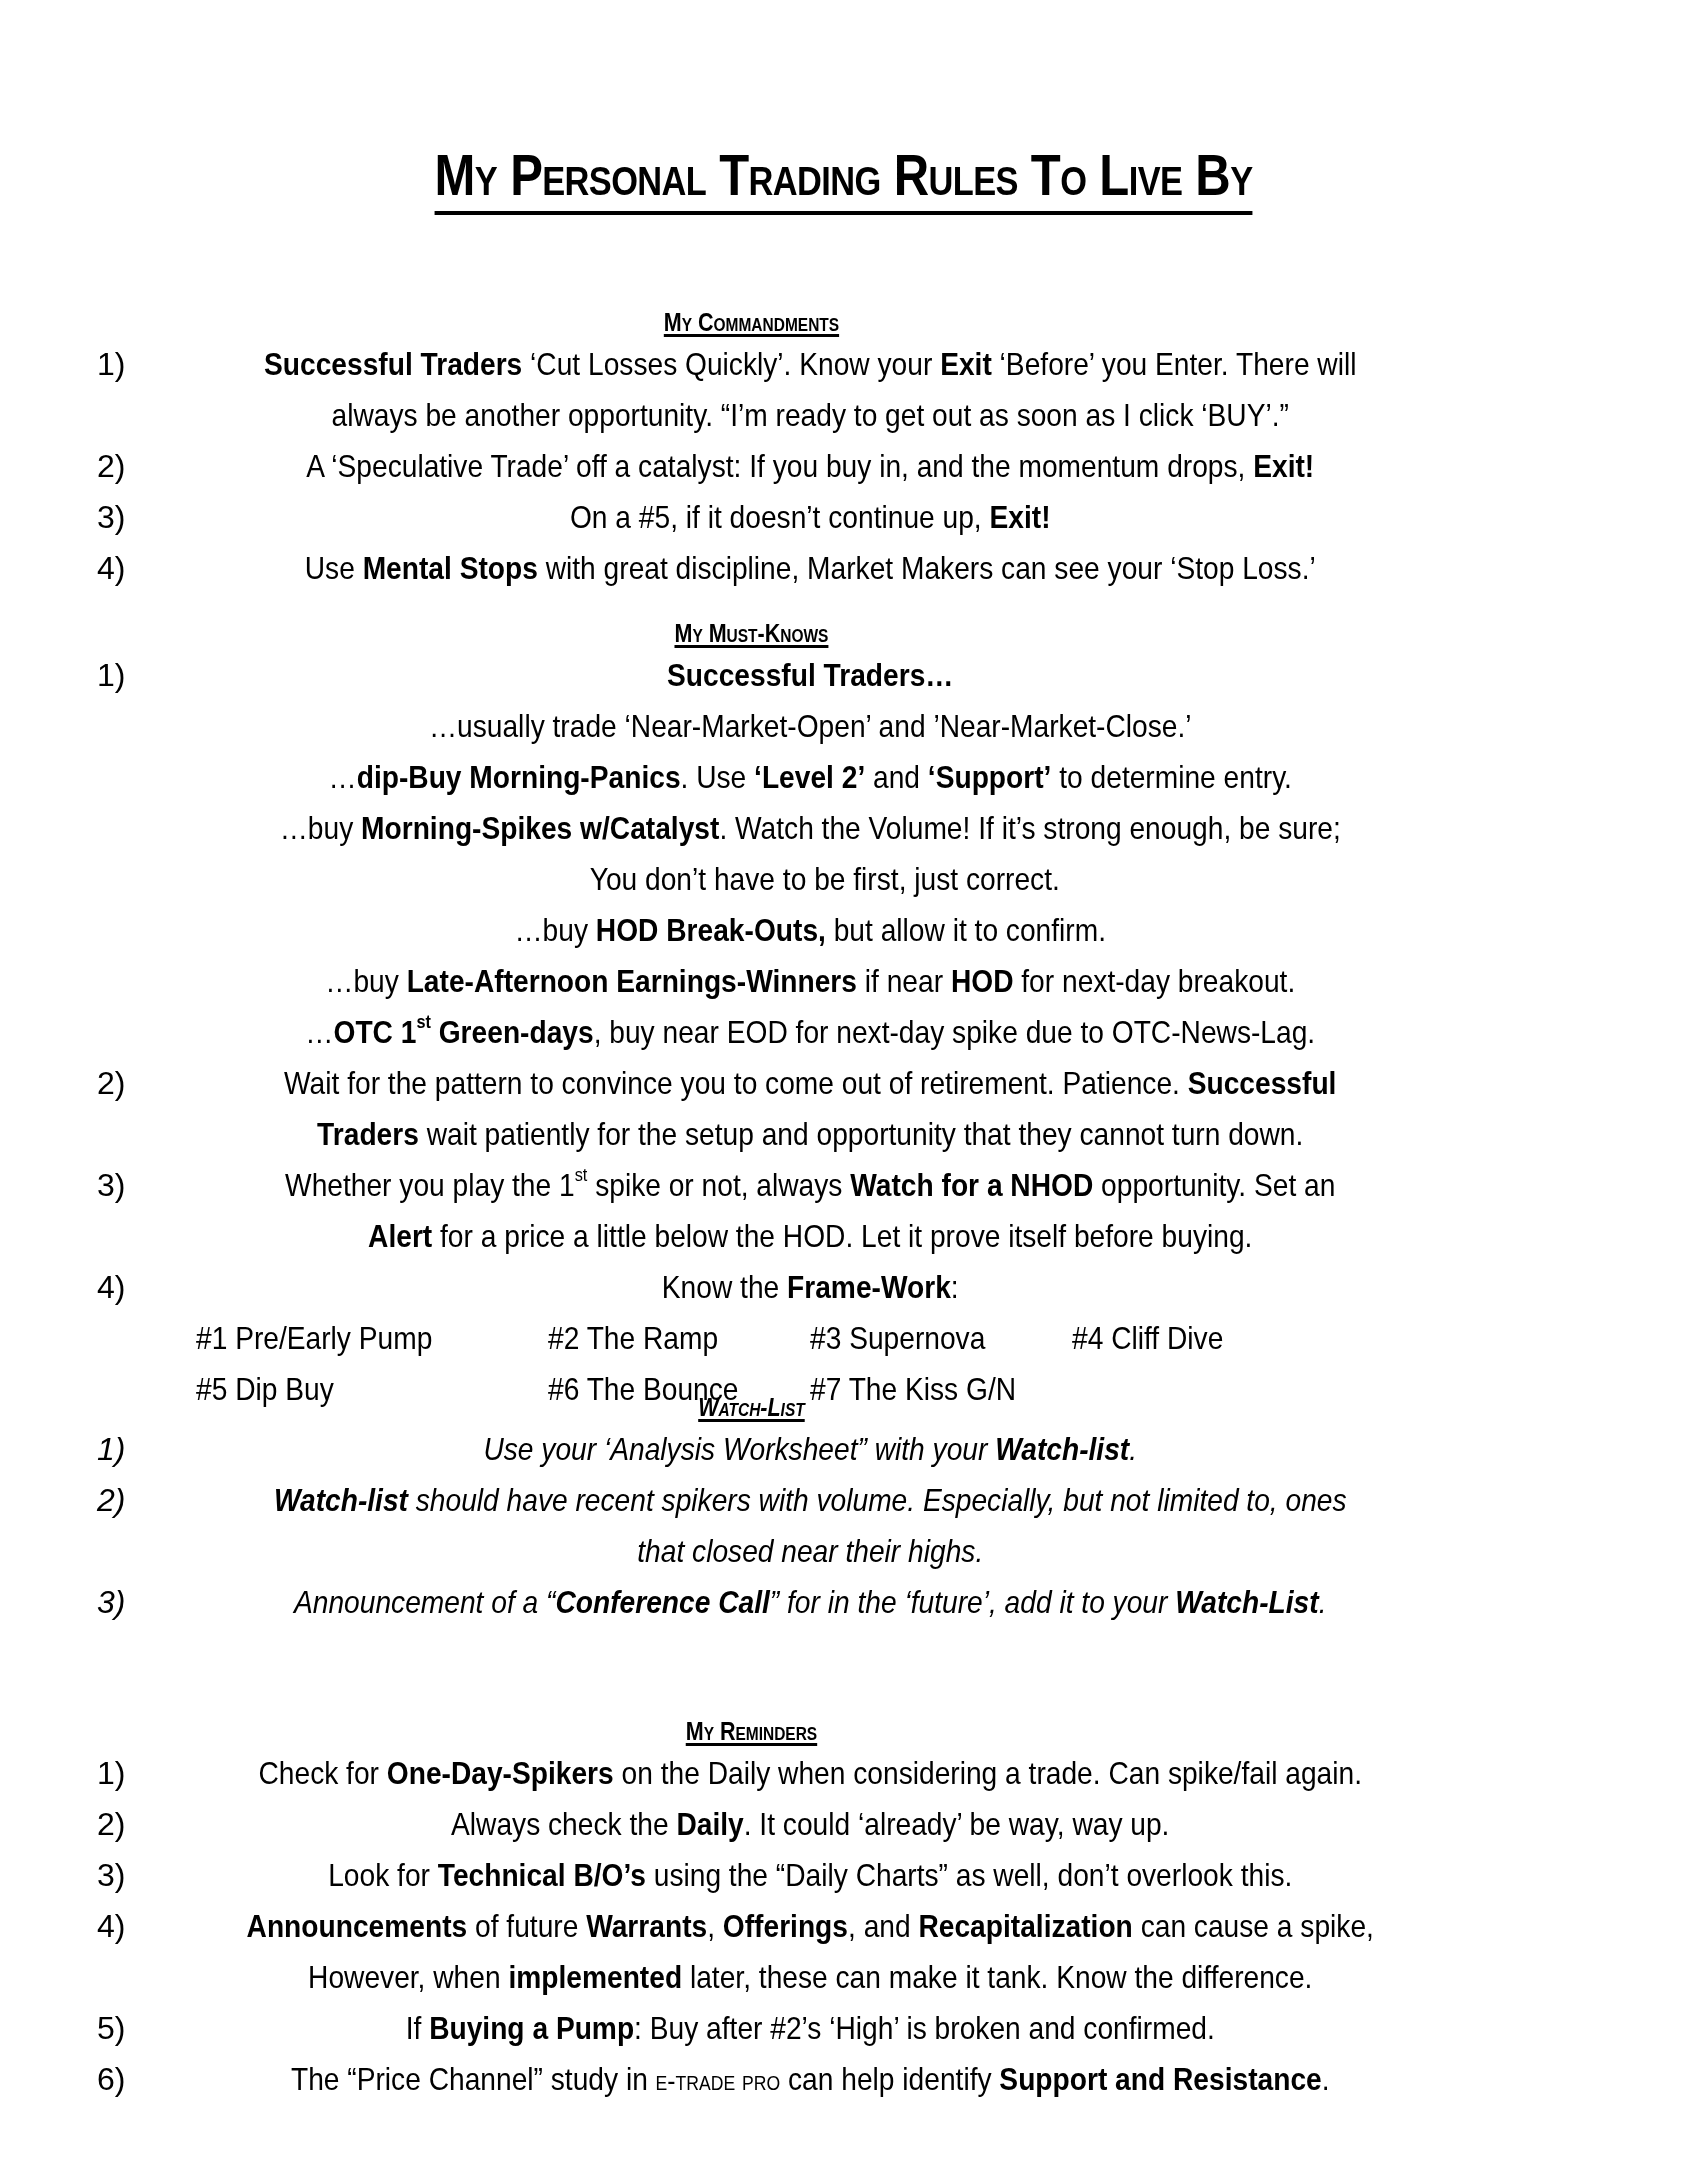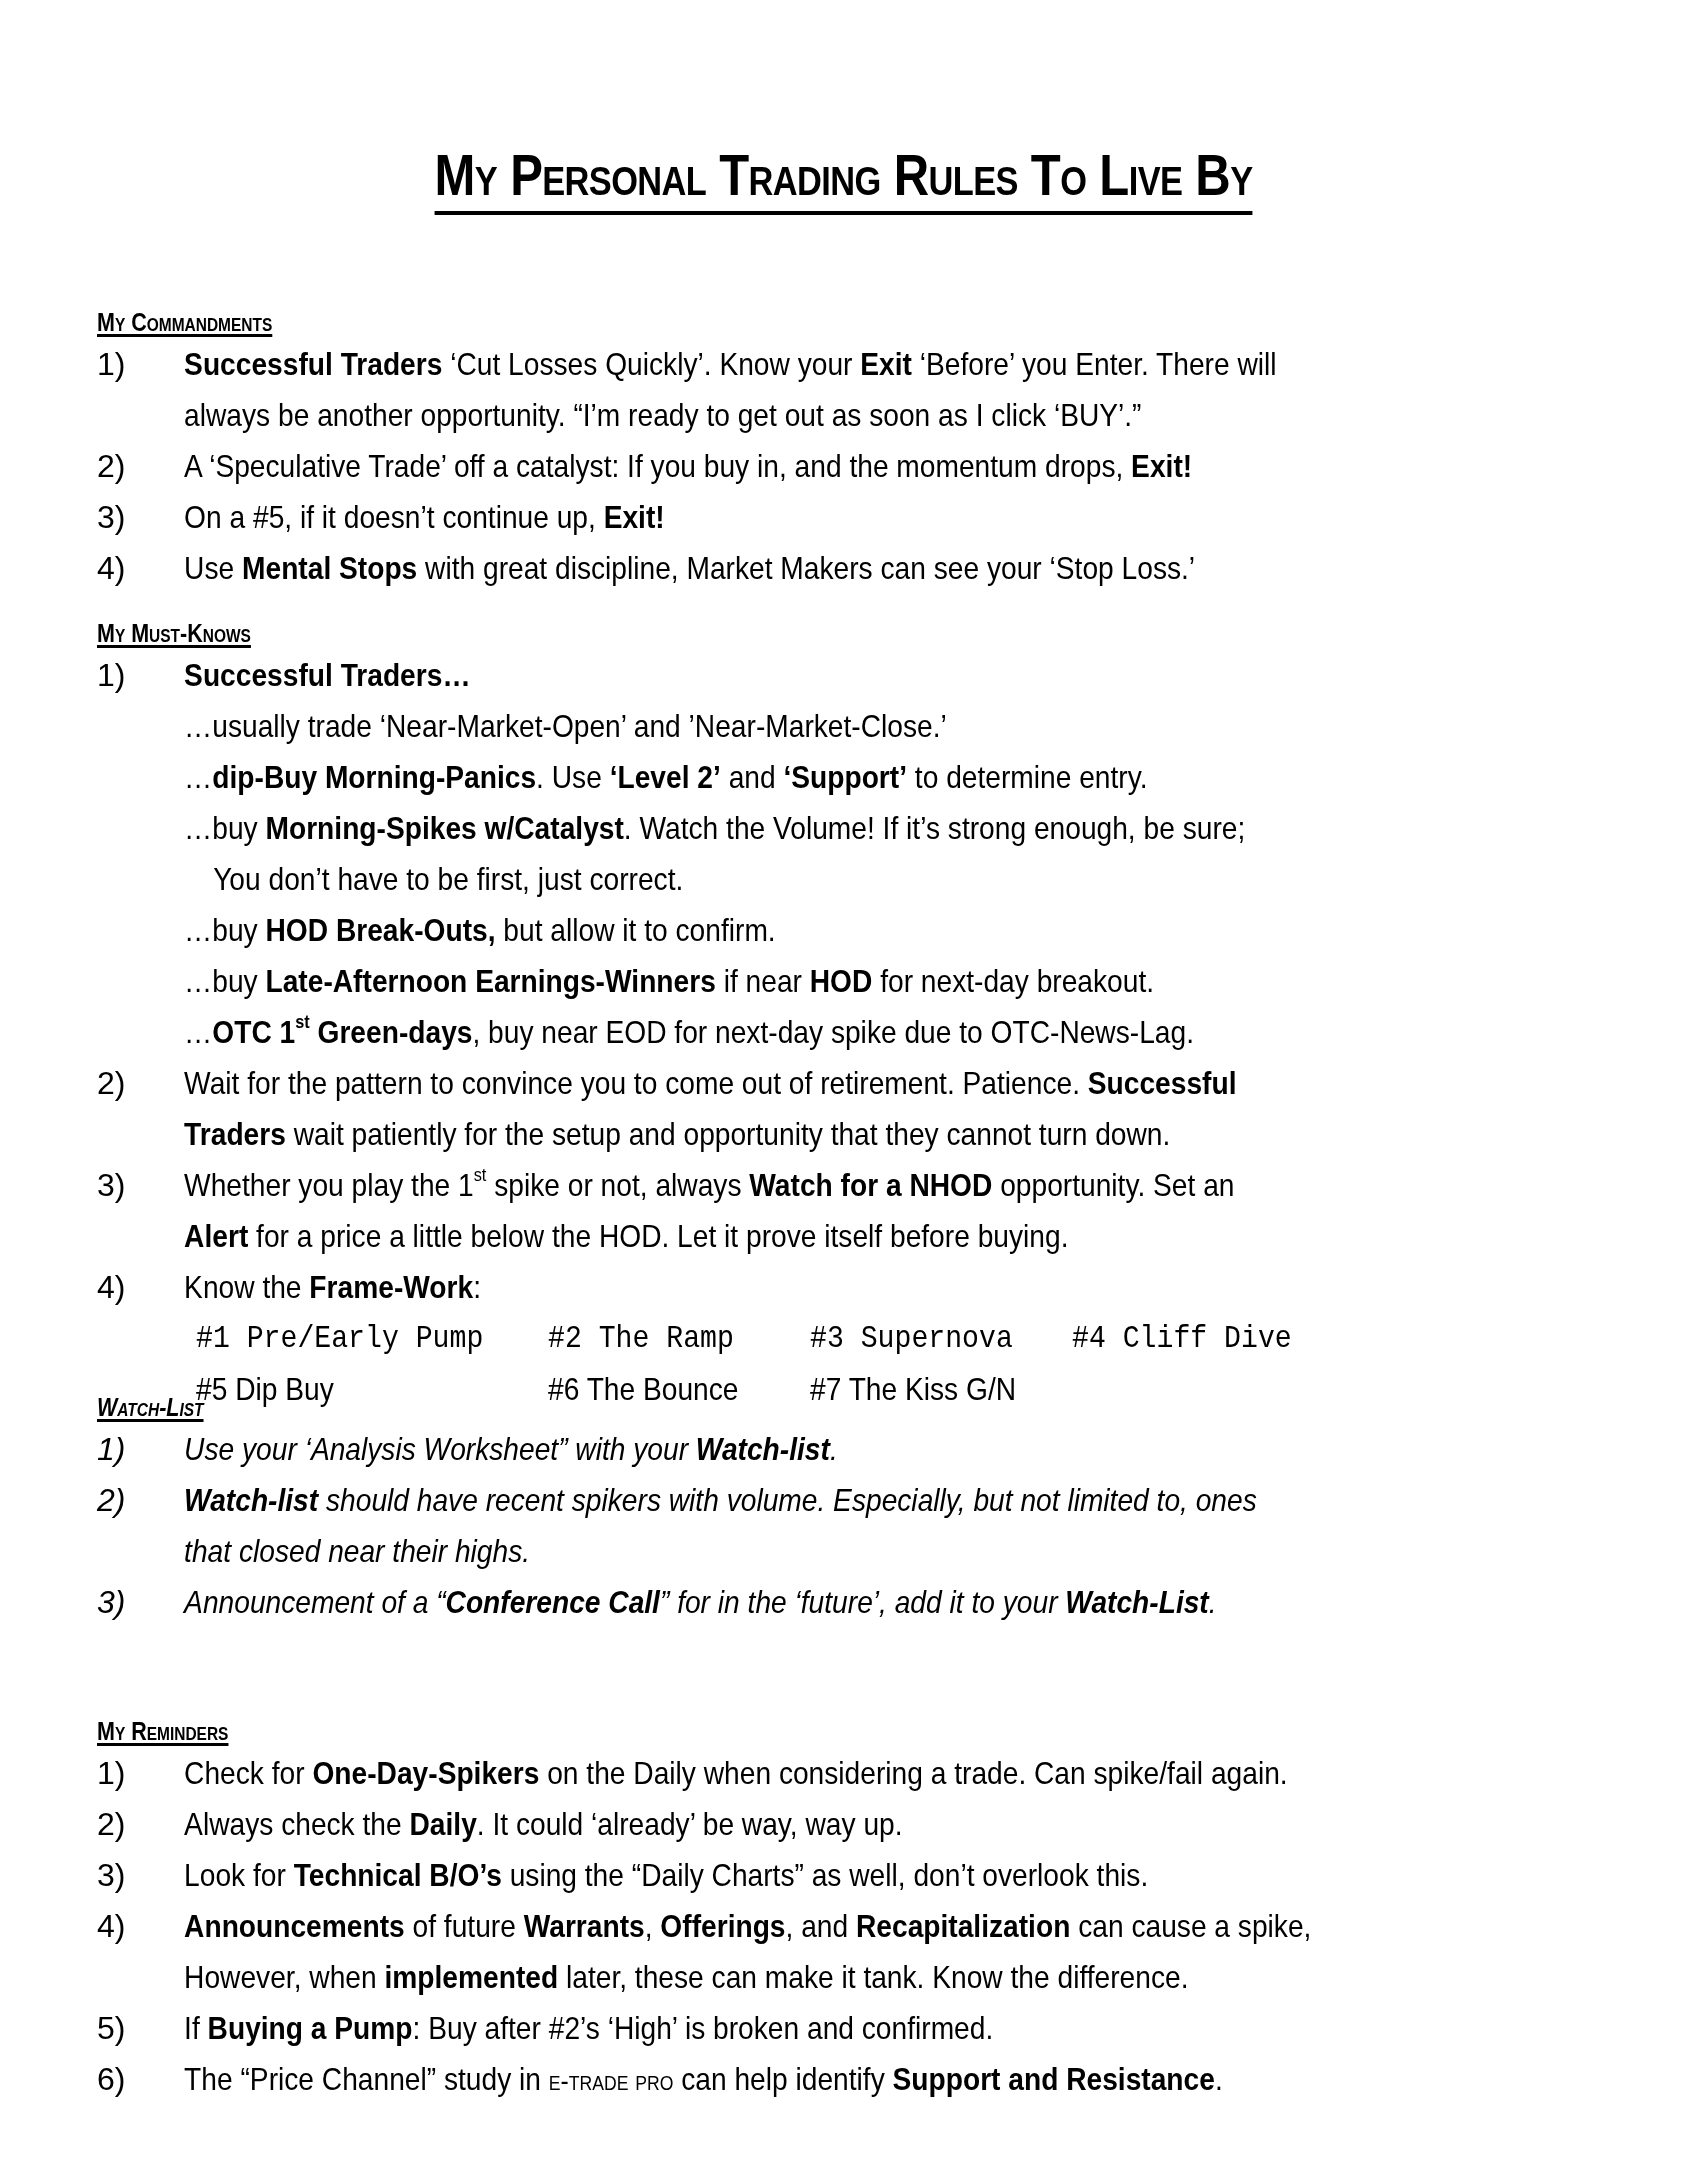--- a/index.html
+++ b/index.html
@@ -3,21 +3,21 @@
 <meta charset="utf-8">
 <style>
   html, body { margin: 0; padding: 0; background: #ffffff; }
   body { width: 1687px; height: 2183px; position: relative; overflow: hidden; color: #000;
          font-family: "Liberation Sans", sans-serif; }
   .page { position: absolute; left: 0; top: 0; width: 1467px; height: 2183px; }
   .title { position: absolute; left: 0; width: 1687px; top: 147px; text-align: center;
            font-size: 57px; font-weight: bold; line-height: 1; letter-spacing: -0.7px; }
   .title span.t { display: inline-block; border-bottom: 4.6px solid #000; padding-bottom: 6.6px;
                   font-variant: small-caps; transform: scaleX(0.86); transform-origin: center; }
-  .section { position: absolute; left: 97px; width: 1522px; }
+  .section { position: absolute; left: 97px; width: 1522px; text-align: center; }
   .sec-head { font-size: 25px; font-weight: bold; font-variant: small-caps; text-decoration: underline;
               text-decoration-thickness: 2.6px; text-underline-offset: 3.3px; height: 33px; line-height: 33px;
               transform: scaleX(0.86); transform-origin: left; }
   .item { position: relative; font-size: 32px; line-height: 51px; white-space: nowrap; }
   .num { position: absolute; left: 0; top: 0; }
   .line { display: block; padding-left: 99px; transform: scaleX(0.88); transform-origin: left; }
   .line.indent2 { padding-left: 132px; }
   b { font-weight: bold; }
   sup { font-size: 18.5px; line-height: 0; vertical-align: 14.6px; }
   .sc { font-variant: small-caps; font-size: 28px; }
@@ -74,21 +74,21 @@
           <span class="line"><b>Traders</b><span> wait patiently for the setup and opportunity that they cannot turn down.</span></span>
         </div>
         <div class="item">
           <span class="num">3)</span>
           <span class="line"><span>Whether you play the 1</span><sup>st</sup><span> spike or not, always </span><b>Watch for a NHOD</b><span> opportunity. Set an</span></span>
           <span class="line"><b>Alert</b><span> for a price a little below the HOD. Let it prove itself before buying.</span></span>
         </div>
         <div class="item">
           <span class="num">4)</span>
           <span class="line"><span>Know the </span><b>Frame-Work</b><span>:</span></span>
-          <div class="fw-row" style="position: relative; font-family: Liberation Mono, monospace;">
+          <div class="fw-row" style="position: relative;">
             <span style="position: absolute; left: 99px; top: 0px; transform: scaleX(0.88); transform-origin: left center;">#1 Pre/Early Pump</span>
             <span style="position: absolute; left: 451px; top: 0px; transform: scaleX(0.88); transform-origin: left center;">#2 The Ramp</span>
             <span style="position: absolute; left: 713px; top: 0px; transform: scaleX(0.88); transform-origin: left center;">#3 Supernova</span>
             <span style="position: absolute; left: 975px; top: 0px; transform: scaleX(0.88); transform-origin: left center;">#4 Cliff Dive</span>
           </div>
           <div class="fw-row" style="position: relative;">
             <span style="position: absolute; left: 99px; top: 0px; transform: scaleX(0.88); transform-origin: left center;">#5 Dip Buy</span>
             <span style="position: absolute; left: 451px; top: 0px; transform: scaleX(0.88); transform-origin: left center;">#6 The Bounce</span>
             <span style="position: absolute; left: 713px; top: 0px; transform: scaleX(0.88); transform-origin: left center;">#7 The Kiss G/N</span>
           </div>

